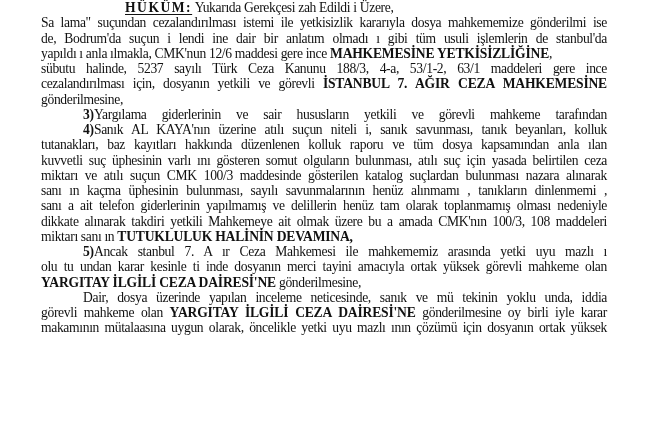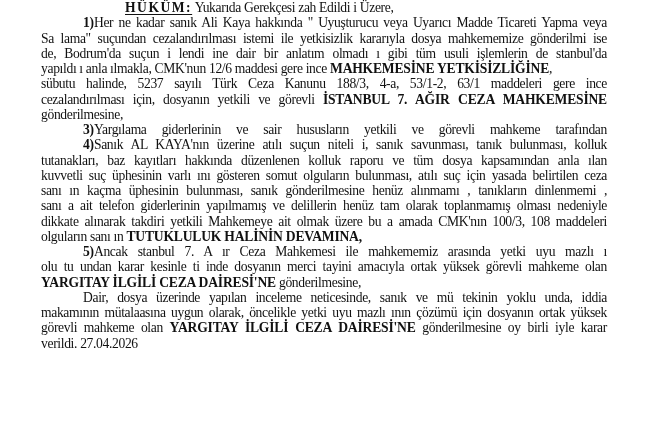--- a/index.html
+++ b/index.html
@@ -27,52 +27,51 @@
 </head>
 <body>
 
 <div class="page">
 
   <div class="line heading-line">
     <span class="heading-label u">HÜKÜM:</span><span> Yukarıda Gerekçesi  zah Edildi  i Üzere,</span>
   </div>
 
   <div>
-    <div class="line indent"><span class="b">1)</span><span>Her ne kadar sanık Ali Kaya hakkında " Uyuşturucu veya Uyarıcı Madde Ticareti Yapma veya</span></div>
     <div class="line"><span>Sa  lama" suçundan cezalandırılması istemi ile yetkisizlik kararıyla dosya mahkememize gönderilmi  ise</span></div>
     <div class="line"><span>de, Bodrum'da suçun i lendi ine dair bir anlatım olmadı ı gibi tüm usuli işlemlerin de  stanbul'da</span></div>
     <div class="line last"><span>yapıldı  ı anla ılmakla, CMK'nun 12/6 maddesi gere  ince </span><span class="b">MAHKEMESİNE YETKİSİZLİĞİNE</span><span>,</span></div>
   </div>
 
   <div>
     <div class="line"><span>sübutu  halinde,  5237  sayılı  Türk  Ceza  Kanunu  188/3,  4-a,  53/1-2,  63/1  maddeleri  gere  ince</span></div>
     <div class="line"><span>cezalandırılması  için,  dosyanın  yetkili  ve  görevli </span><span class="b">İSTANBUL 7. AĞIR CEZA MAHKEMESİNE</span></div>
     <div class="line last"><span>gönderilmesine,</span></div>
   </div>
 
   <div>
     <div class="line indent"><span class="b">3)</span><span>Yargılama   giderlerinin   ve   sair   hususların   yetkili   ve   görevli   mahkeme   tarafından</span></div>
   </div>
 
   <div>
-    <div class="line indent"><span class="b">4)</span><span>Sanık AL   KAYA'nın üzerine atılı suçun niteli i, sanık savunması, tanık bulunması, kolluk</span></div>
+    <div class="line indent"><span class="b">4)</span><span>Sanık AL   KAYA'nın üzerine atılı suçun niteli i, sanık savunması, tanık beyanları, kolluk</span></div>
     <div class="line"><span>tutanakları,  baz  kayıtları  hakkında  düzenlenen  kolluk  raporu  ve  tüm  dosya  kapsamından  anla ılan</span></div>
     <div class="line"><span>kuvvetli suç  üphesinin varlı  ını gösteren somut olguların bulunması, atılı suç için yasada belirtilen ceza</span></div>
-    <div class="line"><span>sanı  ın kaçma   üphesinin bulunması, sanık  gönderilmesine henüz alınmamı  , tanıkların dinlenmemi  ,</span></div>
+    <div class="line"><span>miktarı ve atılı suçun CMK 100/3 maddesinde gösterilen katalog suçlardan bulunması nazara alınarak</span></div>
+    <div class="line"><span>sanı  ın kaçma   üphesinin bulunması, sayılı  savunmalarının henüz alınmamı  , tanıkların dinlenmemi  ,</span></div>
     <div class="line"><span>sanı  a ait telefon giderlerinin yapılmamış ve delillerin henüz tam olarak toplanmamış olması nedeniyle</span></div>
     <div class="line"><span>dikkate alınarak takdiri yetkili Mahkemeye ait olmak üzere bu a amada CMK'nın 100/3, 108 maddeleri</span></div>
-    <div class="line last"><span>olguların sanı  ın </span><span class="b">TUTUKLULUK HALİNİN  DEVAMINA</span><span class="b">,</span></div>
+    <div class="line last"><span>miktarı sanı  ın </span><span class="b">TUTUKLULUK HALİNİN  DEVAMINA</span><span class="b">,</span></div>
   </div>
 
   <div>
     <div class="line indent"><span class="b">5)</span><span>Ancak   stanbul  7.  A ır  Ceza  Mahkemesi  ile  mahkememiz  arasında  yetki  uyu mazlı  ı</span></div>
     <div class="line"><span>olu tu  undan karar kesinle ti  inde dosyanın merci tayini amacıyla ortak yüksek görevli mahkeme olan</span></div>
     <div class="line last"><span></span><span class="b">YARGITAY İLGİLİ CEZA DAİRESİ'NE</span><span> gönderilmesine,</span></div>
   </div>
 
   <div>
     <div class="line indent"><span>Dair,  dosya  üzerinde  yapılan  inceleme  neticesinde,  sanık  ve  mü tekinin  yoklu  unda,  iddia</span></div>
+    <div class="line"><span>görevli  mahkeme  olan </span><span class="b">YARGITAY İLGİLİ CEZA DAİRESİ'NE</span><span> gönderilmesine  oy  birli  iyle  karar</span></div>
     <div class="line"><span>makamının mütalaasına uygun olarak, öncelikle yetki uyu  mazlı  ının çözümü için dosyanın ortak yüksek</span></div>
-    <div class="line"><span>görevli  mahkeme  olan </span><span class="b">YARGITAY İLGİLİ CEZA DAİRESİ'NE</span><span> gönderilmesine  oy  birli  iyle  karar</span></div>
-    <div class="line last"><span>verildi.  27.04.2026</span></div>
   </div>
 
 </div>
 
 </body></html>

